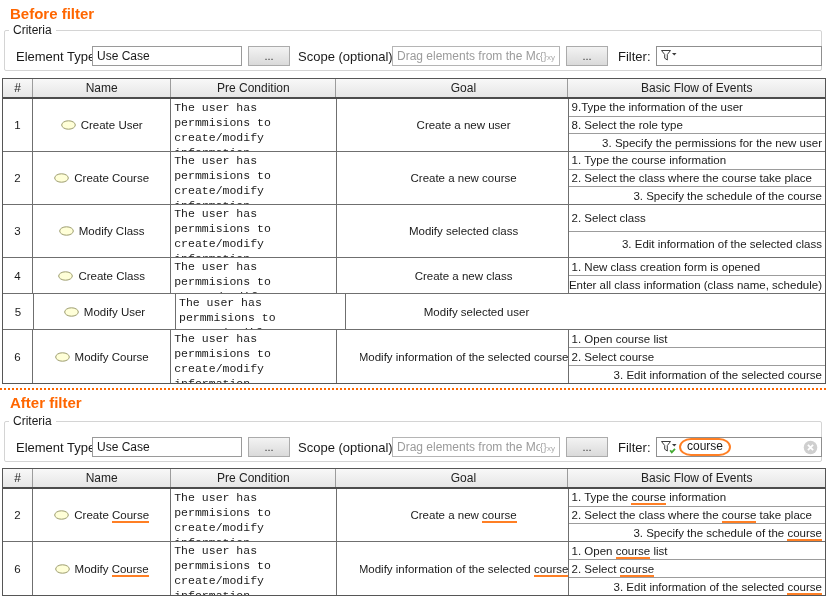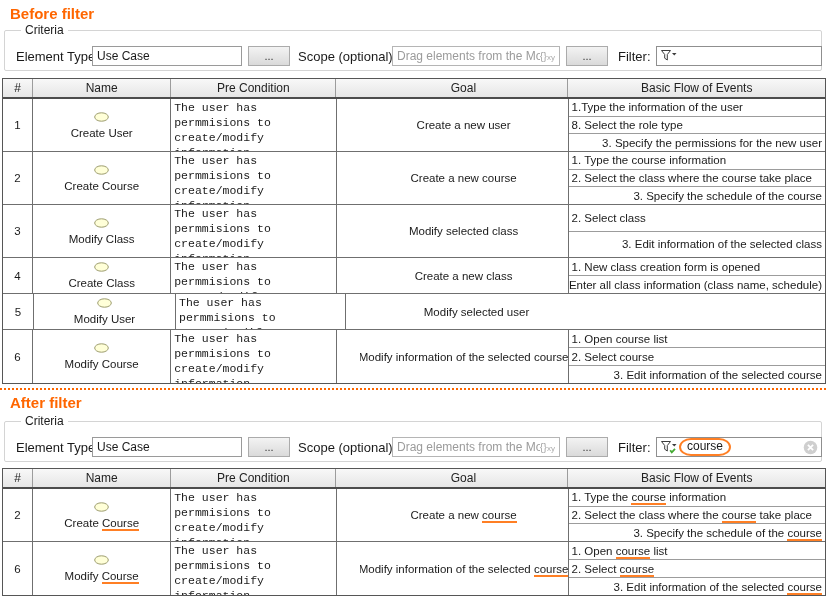--- a/index.html
+++ b/index.html
@@ -4,21 +4,21 @@
 <style>
   html,body{margin:0;padding:0;}
   body{
     width:826px;height:600px;position:relative;overflow:hidden;
     background:#ffffff;color:#1a1a1a;
     font-family:"Liberation Sans",sans-serif;
   }
   .page *{box-sizing:border-box;}
   .title{position:absolute;left:10px;margin:0;font-size:15px;font-weight:bold;color:var(--heading);}
   .groupbox{position:absolute;left:4px;width:818px;height:41px;border:1px solid #d4d4d4;border-radius:2px;background:#fff;}
-  .legend{position:absolute;top:-8px;left:16px;background:#fff;padding:0 4px;font-size:12px;color:#1a1a1a;}
+  .legend{position:absolute;top:-8px;left:4px;background:#fff;padding:0 4px;font-size:12px;color:#1a1a1a;}
   .ctrl-row{position:absolute;left:0;width:826px;height:20px;}
   .lbl{position:absolute;top:3px;font-size:13px;white-space:nowrap;}
   .txt{position:absolute;top:0;height:20px;border:1px solid #9a9a9a;padding:0 4px;font:12px "Liberation Sans",sans-serif;color:#1a1a1a;background:#fff;}
   .btn{position:absolute;top:0;height:20px;width:42px;background:linear-gradient(#f3f3f3,#dadada);border:1px solid #ababab;font:11px "Liberation Sans",sans-serif;color:#333;line-height:8px;}
   .scope{position:absolute;top:0;height:20px;border:1px solid #b5b5b5;background:#fff;display:flex;align-items:center;padding:0 4px;overflow:hidden;}
   .ph{flex:1;font-size:12px;color:#9b9b9b;white-space:nowrap;overflow:hidden;}
   .expr{font-size:11px;color:#aaaaaa;white-space:nowrap;}
   .expr i{font-style:normal;font-size:8px;}
   .filter{position:absolute;top:0;height:20px;border:1px solid #8f8f8f;background:#fff;display:flex;align-items:center;padding:0 3px;}
   .funnel{display:flex;align-items:center;margin-right:2px;}
@@ -30,21 +30,21 @@
   .trow{display:flex;}
   .thead{height:20px;background:linear-gradient(#f8f8f8,#e6e6e6);border-bottom:2px solid #4c4c4c;}
   .th{display:flex;align-items:center;justify-content:center;border-right:1px solid #9c9c9c;font-size:12px;color:#222;}
   .th:last-child{border-right:none;}
   .tbody{border-bottom:1px solid #6f6f6f;}
   .tbody:last-child{border-bottom:none;}
   .td{border-right:1px solid #6f6f6f;overflow:hidden;}
   .td:last-child{border-right:none;}
   .c0{width:31px;}.c1{width:142px;}.c2{width:170px;}.c3{width:215px;margin-left:23px;}.c4{width:264px;}
   .num{display:flex;align-items:center;justify-content:center;}
-  .name{display:flex;align-items:center;justify-content:center;gap:5px;padding:0 2px;white-space:nowrap;flex-direction:column;}
+  .name{display:flex;align-items:center;justify-content:center;gap:5px;padding:0 2px;white-space:nowrap;}
   .uc{display:flex;}
   .pre{padding:1px 3px;line-height:15px;font-family:Liberation Mono, monospace;}
   .goal{display:flex;align-items:center;padding:0 3px;white-space:nowrap;justify-content:center;}
   .flowsc{display:flex;flex-direction:column;}
   .flow{flex:1;display:flex;align-items:center;padding:0 3px;border-bottom:1px solid #9c9c9c;white-space:nowrap;overflow:hidden;}
   .flow:last-child{border-bottom:none;justify-content:flex-end;}
   .hl{border-bottom:2px solid var(--annotation);padding-bottom:0px;}
 </style>
 </head>
 <body>
@@ -97,21 +97,21 @@
             </svg>
           </div>
           <span>Create User</span>
         </div>
         <div class="td c2 pre"><span>The user has permmisions to create/modify information</span></div>
         <div class="td c3 goal">
           <span>Create a new user</span>
         </div>
         <div class="td c4 flowsc">
           <div class="flow">
-            <span>1.Type the information of the user</span>
+            <span>9.Type the information of the user</span>
           </div>
           <div class="flow">
             <span>8. Select the role type</span>
           </div>
           <div class="flow">
             <span>3. Specify the permissions for the new user</span>
           </div>
         </div>
       </div>
       <div class="trow tbody" style="height: 53px;">

